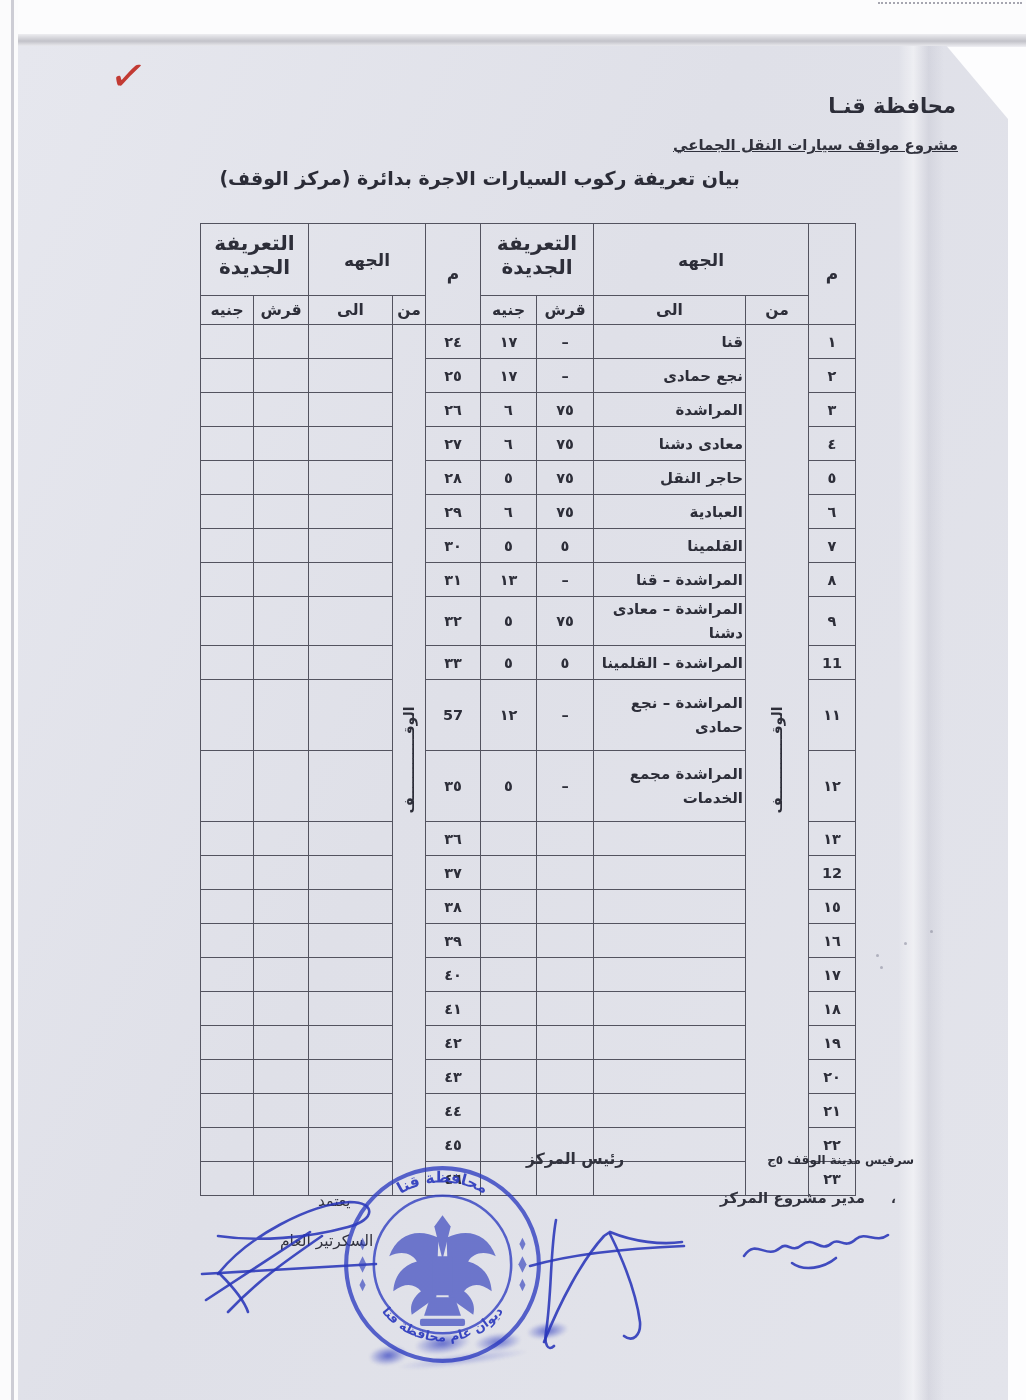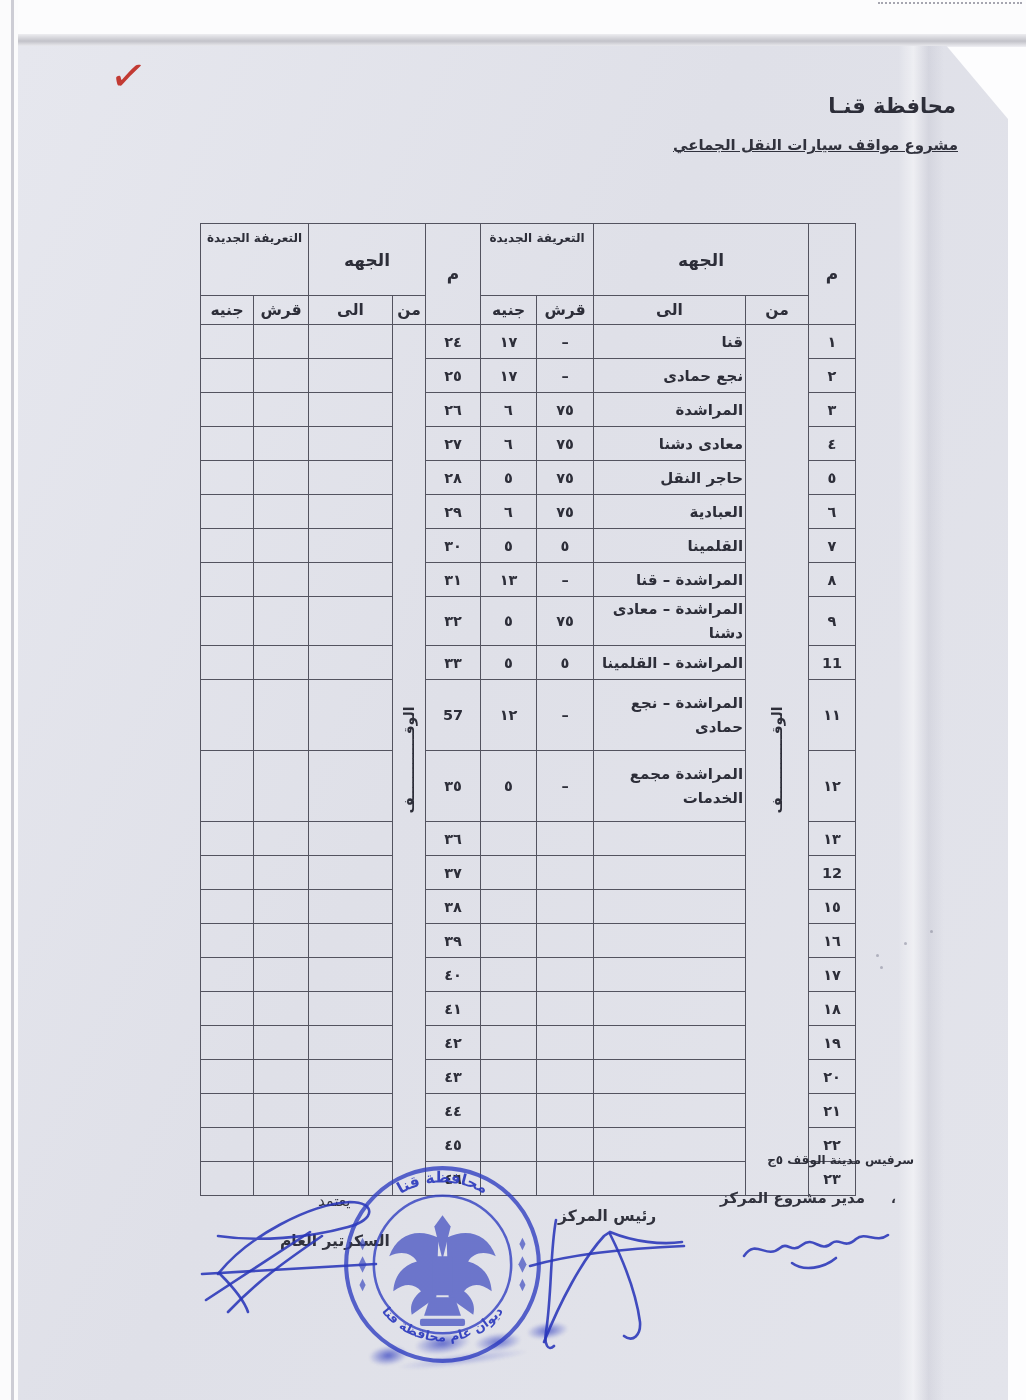--- a/index.html
+++ b/index.html
@@ -31,36 +31,36 @@
   .proj{position:absolute;top:90px;right:50px;font-size:15px;font-weight:700;color:#31323d;
         text-decoration:underline;direction:rtl;}
   .title{position:absolute;top:121px;right:268px;font-size:19px;font-weight:700;color:#2b2c37;direction:rtl;}
   .title .district{font-weight:900;}
 
   
   .table-wrap{position:absolute;left:182px;top:177px;}
   table.fare{width:655px;border-collapse:collapse;table-layout:fixed;direction:rtl;color:#2d2e39;}
   table.fare th,table.fare td{border:1.5px solid #53535f;padding:0 2px;text-align:center;vertical-align:middle;}
   tr.hrow1 th{height:64px;font-size:17px;font-weight:700;}
-  tr.hrow1 th.th-tariff{vertical-align:top;padding-top:7px;font-size:12px;}
+  tr.hrow1 th.th-tariff{vertical-align:top;padding-top:7px;font-size:20px;}
   tr.hrow2 th{height:28px;font-size:15.5px;font-weight:700;}
   td.c{height:33px;font-size:14.5px;font-weight:600;}
   tr.tall td.c{height:70px;}
   td.c.to{font-size:15px;font-weight:700;line-height:1.6;text-align:right;}
   td.from-cell{position:relative;}
   .vtext{position:absolute;top:50%;left:50%;transform:translate(-50%,-50%) rotate(-90deg);
          white-space:nowrap;font-size:14px;font-weight:700;color:#2d2e39;}
 
   
   .service-note{position:absolute;top:1107px;right:94px;font-size:12px;font-weight:700;color:#2d2e39;direction:rtl;}
   .pm-line{position:absolute;top:1143px;right:112px;font-size:15px;font-weight:700;color:#31323d;direction:rtl;}
   .pm-line .bullet{margin-left:26px;font-size:13px;}
-  .head-center{position:absolute;top:1161px;left:508px;font-size:15.5px;font-weight:700;color:#31323d;direction:rtl;margin-left:32px;}
+  .head-center{position:absolute;top:1104px;left:508px;font-size:15.5px;font-weight:700;color:#31323d;direction:rtl;}
   .approve{position:absolute;top:1146px;left:300px;font-size:15px;font-weight:400;color:#31323d;direction:rtl;}
-  .secretary{position:absolute;top:1186px;left:262px;font-size:15.5px;font-weight:700;color:#31323d;direction:rtl;}
+  .secretary{position:absolute;top:1186px;left:262px;font-size:15.5px;font-weight:400;color:#31323d;direction:rtl;}
 
   svg.sig path{stroke:#2936b8;fill:none;stroke-width:2.6;stroke-linecap:round;opacity:.88;}
   .sig-right{position:absolute;left:718px;top:1162px;}
   .sig-center{position:absolute;left:492px;top:1146px;}
   .sig-left{position:absolute;left:168px;top:1128px;}
 
   .stamp{position:absolute;left:322px;top:1116px;opacity:.92;}
   .stamp .ring{stroke:#2e3cc0;fill:none;opacity:.85;}
   .stamp text{fill:#2d3bbe;font-weight:700;font-family:"DejaVu Sans",sans-serif;}
 
@@ -88,20 +88,23 @@
     <div class="crease"></div>
     <div class="speck" style="left:858px;top:908px"></div>
     <div class="speck" style="left:862px;top:920px"></div>
     <div class="speck" style="left:886px;top:896px"></div>
     <div class="speck" style="left:912px;top:884px"></div>
 
     <div class="checkmark">✓</div>
 
     <div class="gov">محافظة قنـا</div>
     <div class="proj">مشروع مواقف سيارات النقل الجماعي</div>
+    <div class="title">
+      <span>بيان تعريفة ركوب السيارات الاجرة بدائرة </span><span class="district">(مركز الوقف)</span>
+    </div>
 
     <div class="table-wrap">
       <table class="fare">
         <colgroup>
           <col style="width:47px">
             <col style="width:63px">
             <col style="width:152px">
           <col style="width:57px">
             <col style="width:56px">
             <col style="width:55px">

